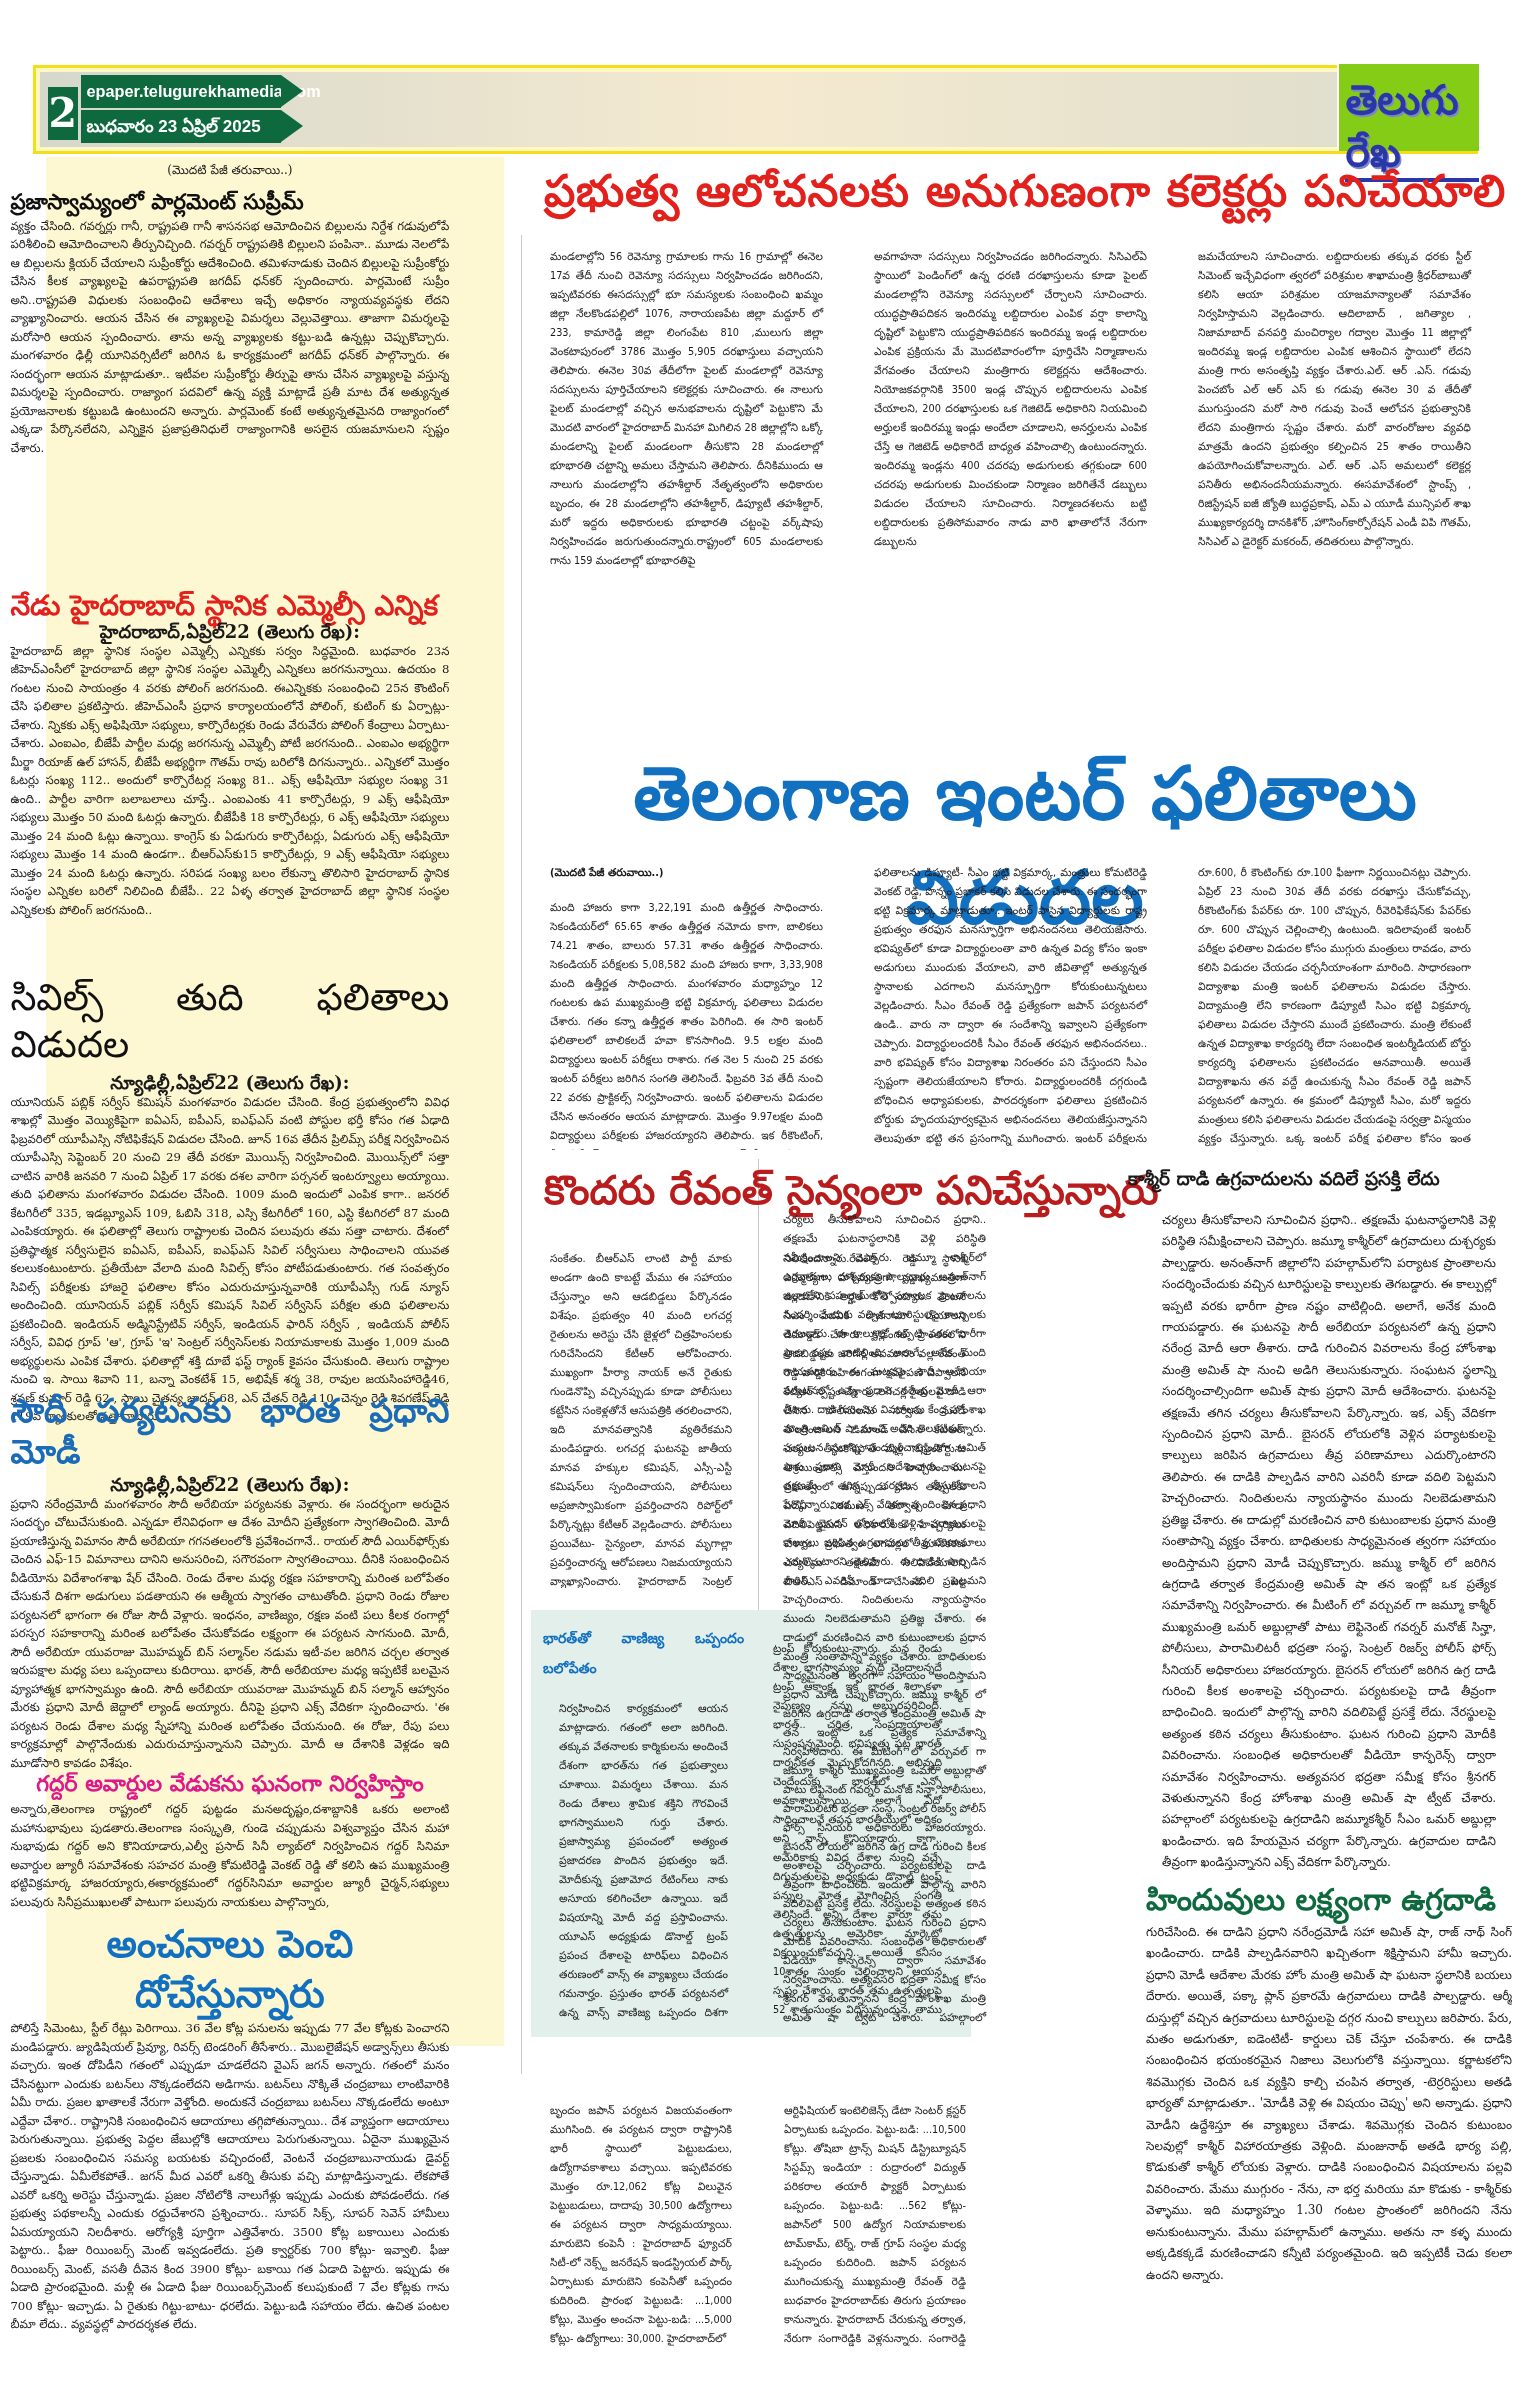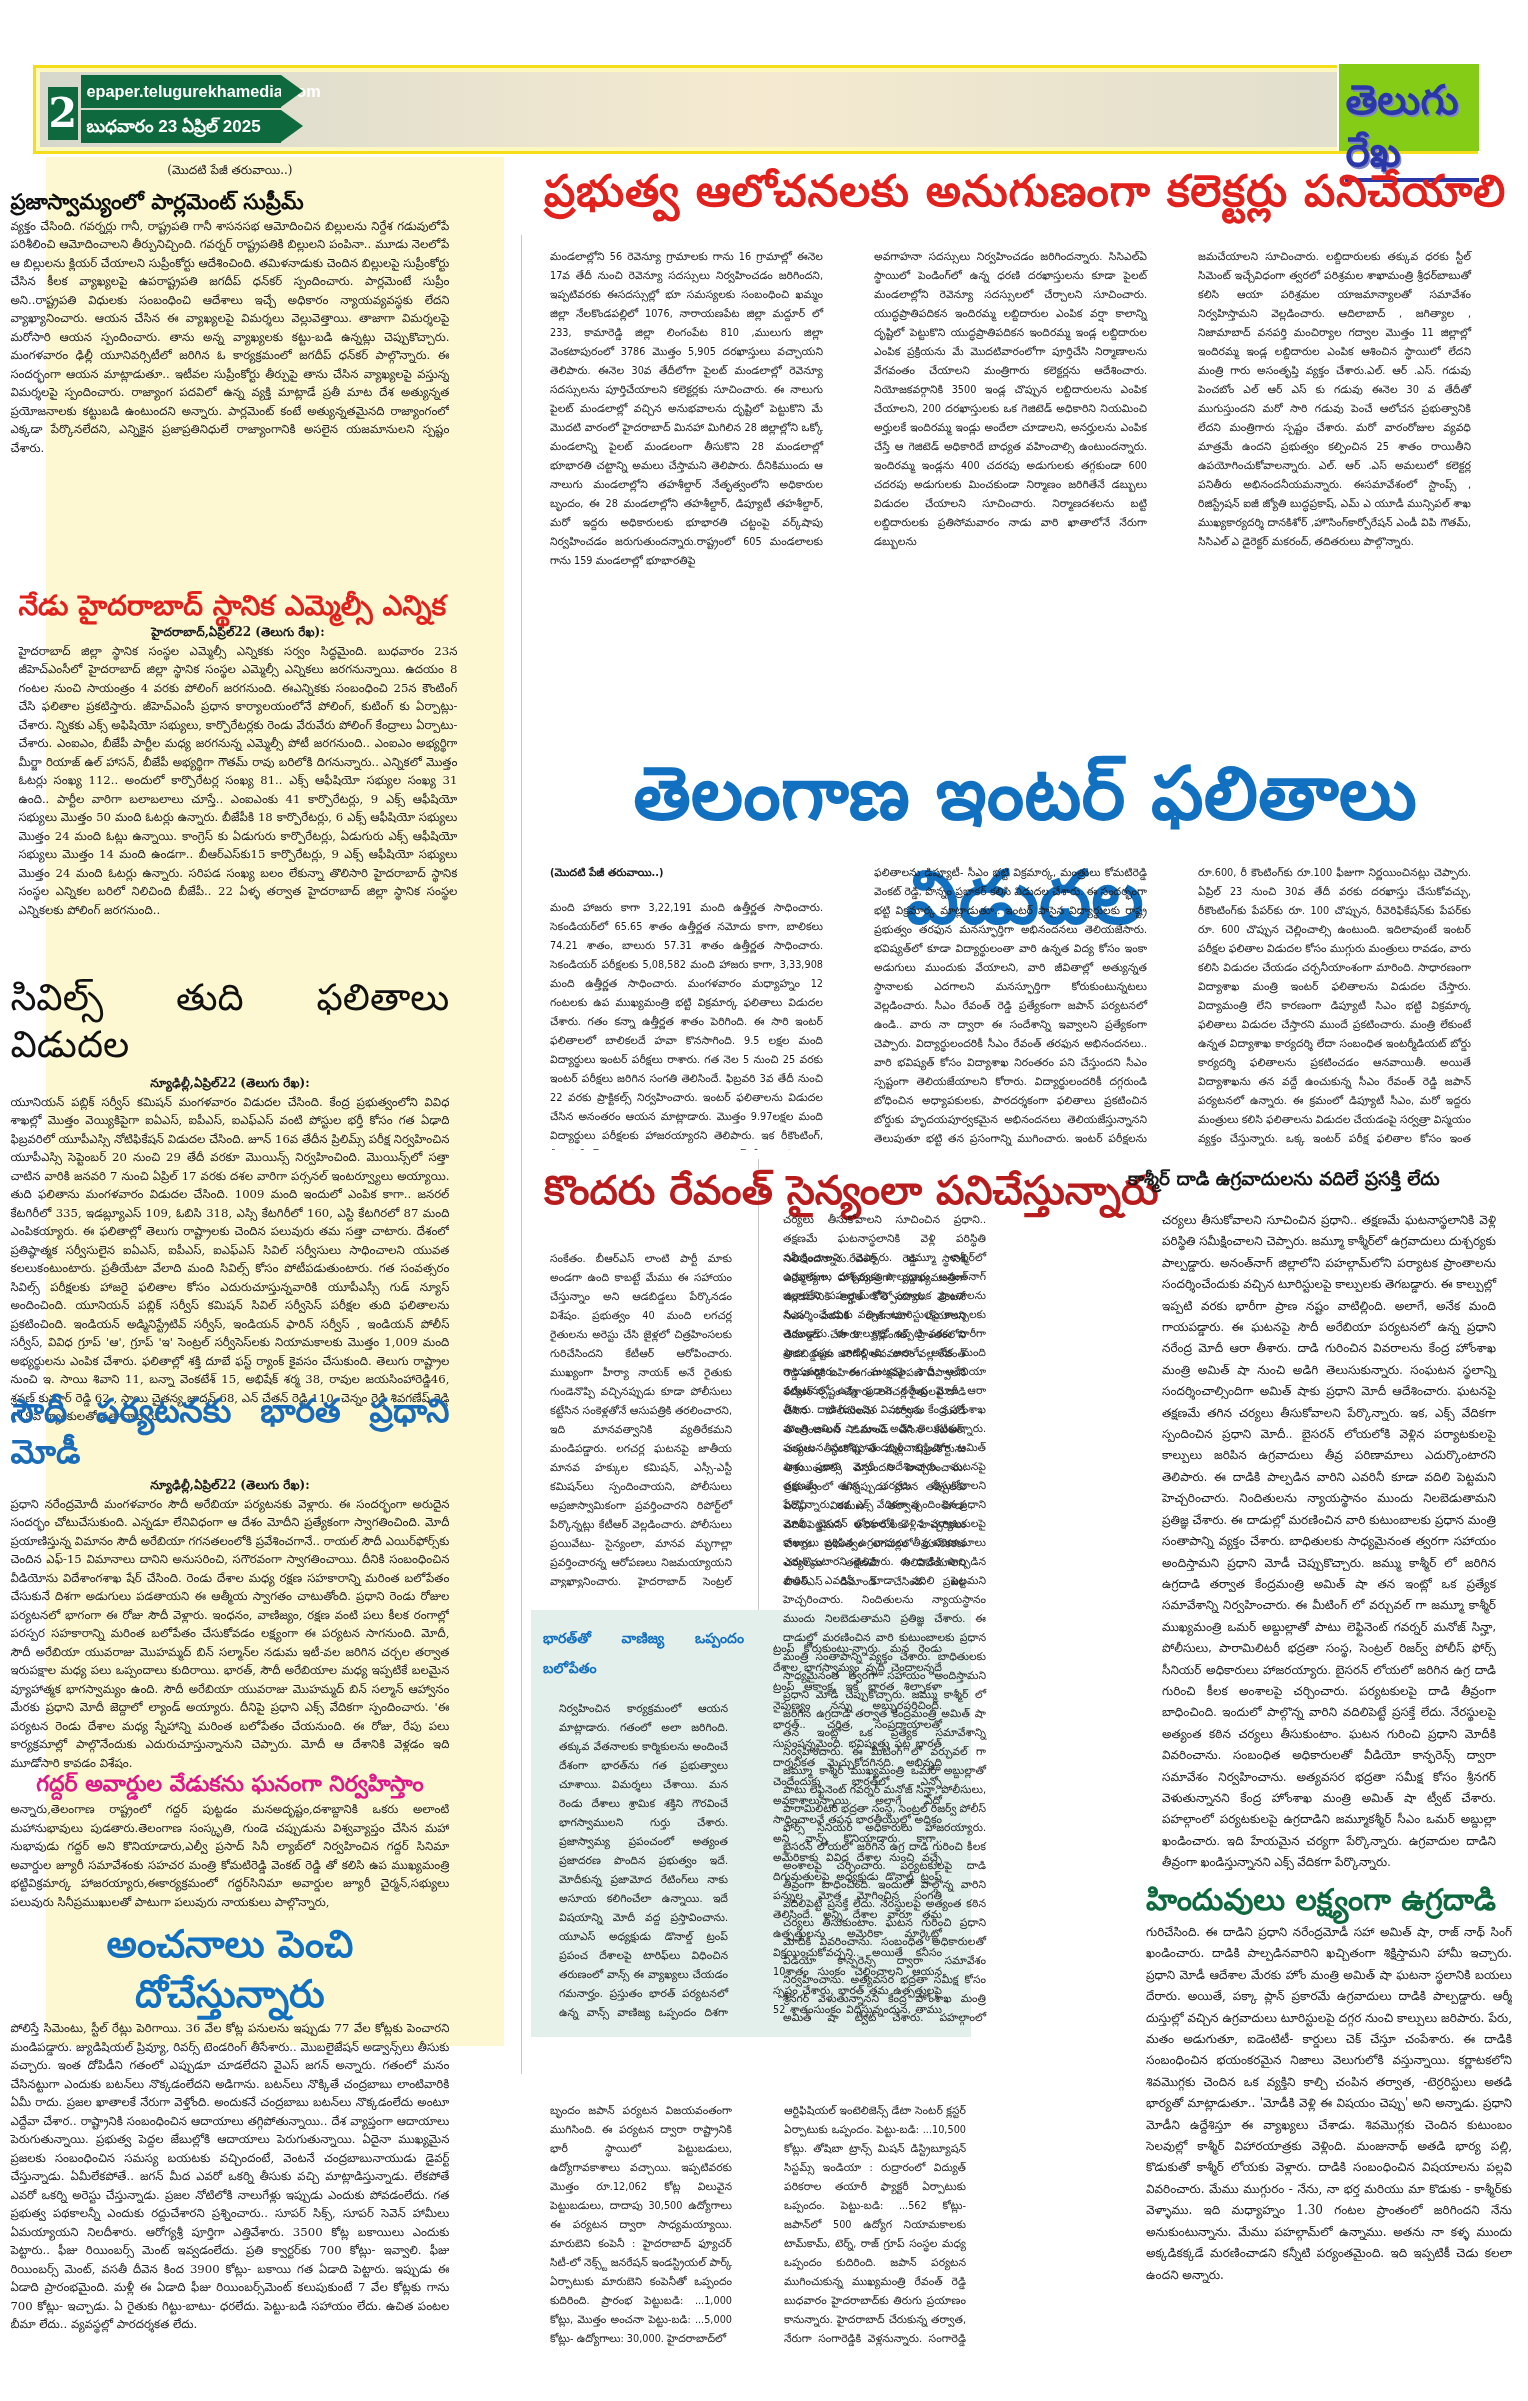--- a/index.html
+++ b/index.html
@@ -27,21 +27,21 @@
          border-left: 2.2px solid #fff; }
   .logo { position: absolute; left: 6px; top: 10.4px; color: #2a37a8; font-weight: bold; font-size: 41px;
          text-shadow: 1.5px 1.5px 0 #7f86c8; border-bottom: 4.4px solid #2a37a8; line-height: 52px; }
 
   
   .left-panel { position: absolute; left: 46px; top: 157px; width: 458px; height: 1889px; background: #fef8d2; }
   .lp { position: absolute; left: 10.4px; width: 439px; font-size: 11.7px; line-height: 18.5px;
         text-align: justify; font-family: "DejaVu Serif", serif; }
   .lp p { margin: 0; }
   .kicker { text-align: center; font-size: 12px; font-family: "DejaVu Serif", serif; }
-  .dateline { text-align: center; font-weight: bold; font-size: 12px; font-family: "DejaVu Serif", serif; }
+  .dateline { text-align: center; font-weight: bold; font-size: 18px; font-family: "DejaVu Serif", serif; }
   .hl-black { font-weight: bold; font-size: 21.4px; line-height: 30px; color: #111; }
   .hl-red { font-weight: bold; font-size: 28px; line-height: 35px; color: #e2201c; }
   .hl-big-black { font-size: 37px; line-height: 47px; color: #111; }
   .hl-blue { font-weight: bold; font-size: 33px; line-height: 41px; color: #1a6bb8; }
   .hl-pink { font-weight: bold; font-size: 22px; line-height: 33px; color: #e0198a; text-align: center; }
   .hl-blue-center { font-weight: bold; font-size: 38px; line-height: 50px; color: #1270c0; text-align: center; }
 
   
   .vrule { position: absolute; left: 521px; top: 235px; width: 0.7px; height: 1839px; background: #c8c8c8; }
   .main-hl { position: absolute; left: 537px; top: 157px; width: 976px; text-align: center;
@@ -77,21 +77,21 @@
 </div>
 
 <div class="left-panel"></div>
 
 <div class="lp" style="top:161px;">
   <div class="kicker">(మొదటి పేజీ తరువాయి..)</div>
   <div class="hl-black" style="margin-top:7.4px;">ప్రజాస్వామ్యంలో పార్లమెంట్ సుప్రీమ్</div>
   <p style="height:334px; overflow:hidden;">వ్యక్తం చేసింది. గవర్నర్లు గానీ, రాష్ట్రపతి గానీ శాసనసభ ఆమోదించిన బిల్లులను నిర్దేశ గడువులోపే పరిశీలించి ఆమోదించాలని తీర్పునిచ్చింది. గవర్నర్ రాష్ట్రపతికి బిల్లులని పంపినా.. మూడు నెలలోపే ఆ బిల్లులను క్లియర్ చేయాలని సుప్రీంకోర్టు ఆదేశించింది. తమిళనాడుకు చెందిన బిల్లులపై సుప్రీంకోర్టు చేసిన కీలక వ్యాఖ్యలపై ఉపరాష్ట్రపతి జగదీప్ ధన్‌కర్ స్పందించారు. పార్లమెంటే సుప్రీం అని..రాష్ట్రపతి విధులకు సంబంధించి ఆదేశాలు ఇచ్చే అధికారం న్యాయవ్యవస్థకు లేదని వ్యాఖ్యానించారు. ఆయన చేసిన ఈ వ్యాఖ్యలపై విమర్శలు వెల్లువెత్తాయి. తాజాగా విమర్శలపై మరోసారి ఆయన స్పందించారు. తాను అన్న వ్యాఖ్యలకు కట్టు-బడి ఉన్నట్లు చెప్పుకొచ్చారు. మంగళవారం ఢిల్లీ యూనివర్సిటీలో జరిగిన ఓ కార్యక్రమంలో జగదీప్ ధన్‌కర్ పాల్గొన్నారు. ఈ సందర్భంగా ఆయన మాట్లాడుతూ.. ఇటీవల సుప్రీంకోర్టు తీర్పుపై తాను చేసిన వ్యాఖ్యలపై వస్తున్న విమర్శలపై స్పందించారు. రాజ్యాంగ పదవిలో ఉన్న వ్యక్తి మాట్లాడే ప్రతీ మాట దేశ అత్యున్నత ప్రయోజనాలకు కట్టుబడి ఉంటుందని అన్నారు. పార్లమెంట్‌ కంటే అత్యున్నతమైనది రాజ్యాంగంలో ఎక్కడా పేర్కొనలేదని, ఎన్నికైన ప్రజాప్రతినిధులే రాజ్యాంగానికి అసలైన యజమానులని స్పష్టం చేశారు.</p>
 </div>
 
-<div class="lp" style="top:588px;margin-left:8px;">
+<div class="lp" style="top:588px;">
   <div class="hl-red">నేడు హైదరాబాద్ స్థానిక ఎమ్మెల్సీ ఎన్నిక</div>
   <div class="dateline">హైదరాబాద్,ఏప్రిల్22 (తెలుగు రేఖ):</div>
   <p style="height:314px; overflow:hidden;">హైదరాబాద్ జిల్లా స్థానిక సంస్థల ఎమ్మెల్సీ ఎన్నికకు సర్వం సిద్ధమైంది. బుధవారం 23న జీహెచ్‌ఎంసీలో హైదరాబాద్ జిల్లా స్థానిక సంస్థల ఎమ్మెల్సీ ఎన్నికలు జరగనున్నాయి. ఉదయం 8 గంటల నుంచి సాయంత్రం 4 వరకు పోలింగ్ జరగనుంది. ఈఎన్నికకు సంబంధించి 25న కౌంటింగ్ చేసి ఫలితాల ప్రకటిస్తారు. జీహెచ్‌ఎంసీ ప్రధాన కార్యాలయంలోనే పోలింగ్, కుటింగ్ కు ఏర్పాట్లు- చేశారు. న్నికకు ఎక్స్ అఫిషియో సభ్యులు, కార్పొరేటర్లకు రెండు వేరువేరు పోలింగ్ కేంద్రాలు ఏర్పాటు- చేశారు. ఎంఐఎం, బీజేపీ పార్టీల మధ్య జరగనున్న ఎమ్మెల్సీ పోటీ జరగనుంది.. ఎంఐఎం అభ్యర్థిగా మీర్జా రియాజ్ ఉల్ హాసన్, బీజేపీ అభ్యర్థిగా గౌతమ్ రావు బరిలోకి దిగనున్నారు.. ఎన్నికలో మొత్తం ఓటర్లు సంఖ్య 112.. అందులో కార్పొరేటర్ల సంఖ్య 81.. ఎక్స్ ఆఫీషియో సభ్యుల సంఖ్య 31 ఉంది.. పార్టీల వారిగా బలాబలాలు చూస్తే.. ఎంఐఎంకు 41 కార్పొరేటర్లు, 9 ఎక్స్ ఆఫీషియో సభ్యులు మొత్తం 50 మంది ఓటర్లు ఉన్నారు. బీజేపీకి 18 కార్పొరేటర్లు, 6 ఎక్స్ ఆఫీషియో సభ్యులు మొత్తం 24 మంది ఓట్లు ఉన్నాయి. కాంగ్రెస్ కు ఏడుగురు కార్పొరేటర్లు, ఏడుగురు ఎక్స్ ఆఫీషియో సభ్యులు మొత్తం 14 మంది ఉండగా.. బీఆర్ఎస్‌కు15 కార్పొరేటర్లు, 9 ఎక్స్ ఆఫీషియో సభ్యులు మొత్తం 24 మంది ఓటర్లు ఉన్నారు. సరిపడ సంఖ్య బలం లేకున్నా తొలిసారి హైదరాబాద్ స్థానిక సంస్థల ఎన్నికల బరిలో నిలిచింది బీజేపీ.. 22 ఏళ్ళ తర్వాత హైదరాబాద్ జిల్లా స్థానిక సంస్థల ఎన్నికలకు పోలింగ్ జరగనుంది..</p>
 </div>
 
 <div class="lp" style="top:974px;">
   <div class="hl-big-black">సివిల్స్ తుది ఫలితాలు విడుదల</div>
   <div class="dateline" style="margin-top:6px;">న్యూఢిల్లీ,ఏప్రిల్22 (తెలుగు రేఖ):</div>
   <p style="height:333px; overflow:hidden;">యూనియన్ పబ్లిక్ సర్వీస్ కమిషన్ మంగళవారం విడుదల చేసింది. కేంద్ర ప్రభుత్వంలోని వివిధ శాఖల్లో మొత్తం వెయ్యికిపైగా ఐఏఎస్, ఐపీఎస్, ఐఎఫ్ఎస్ వంటి పోస్టుల భర్తీ కోసం గత ఏఢాది ఫిబ్రవరిలో యూపీఎస్సి నోటిఫికేషన్ విడుదల చేసింది. జూన్ 16వ తేదీన ప్రిలిమ్స్ పరీక్ష నిర్వహించిన యూపీఎస్సి సెప్టెంబర్ 20 నుంచి 29 తేదీ వరకూ మొయిన్స్ నిర్వహించింది. మొయిన్స్‌లో సత్తా చాటిన వారికి జనవరి 7 నుంచి ఏప్రిల్ 17 వరకు దశల వారిగా పర్సనల్ ఇంటర్వ్యూలు అయ్యాయి. తుది ఫలితాను మంగళవారం విడుదల చేసింది. 1009 మంది ఇందులో ఎంపిక కాగా.. జనరల్ కేటగిరీలో 335, ఇడబ్ల్యూఎస్ 109, ఓబిసి 318, ఎస్సి కేటగిరీలో 160, ఎస్టి కేటగిరలో 87 మంది ఎంపికయ్యారు. ఈ ఫలితాల్లో తెలుగు రాష్ట్రాలకు చెందిన పలువురు తమ సత్తా చాటారు. దేశంలో ప్రతిష్ఠాత్మక సర్వీసులైన ఐఏఎస్, ఐపీఎస్, ఐఎఫ్ఎస్ సివిల్ సర్వీసులు సాధించాలని యువత కలలుకంటుంటారు. ప్రతీయేటా వేలాది మంది సివిల్స్ కోసం పోటీపడుతుంటారు. గత సంవత్సరం సివిల్స్ పరీక్షలకు హాజరై ఫలితాల కోసం ఎదురుచూస్తున్నవారికి యూపీఎస్సీ గుడ్ న్యూస్ అందించింది. యూనియన్ పబ్లిక్ సర్వీస్ కమిషన్ సివిల్ సర్వీసెస్ పరీక్షల తుది ఫలితాలను ప్రకటించింది. ఇండియన్ అడ్మినిస్ట్రేటివ్ సర్వీస్, ఇండియన్ ఫారిన్ సర్వీస్ , ఇండియన్ పోలీస్ సర్వీస్, వివిధ గ్రూప్ 'ఆ', గ్రూప్ 'ఇ' సెంట్రల్ సర్వీసెస్‌లకు నియామకాలకు మొత్తం 1,009 మంది అభ్యర్థులను ఎంపిక చేశారు. ఫలితాల్లో శక్తి దూబే ఫస్ట్ ర్యాంక్ కైవసం చేసుకుంది. తెలుగు రాష్ట్రాల నుంచి ఇ. సాయి శివాని 11, బన్నా వెంకటేశ్ 15, అభిషేక్ శర్మ 38, రావుల జయసింహారెడ్డి46, శ్రవణ్ కుమార్ రెడ్డి 62 , సాయి చైతన్య జాదవ్ 68, ఎన్ చేతన్ రెడ్డి 110, చెన్నం రెడ్డి శివగణేష్ రెడ్డి 119వ ర్యాంకులతో సత్తాచాటారు.</p>
 </div>

